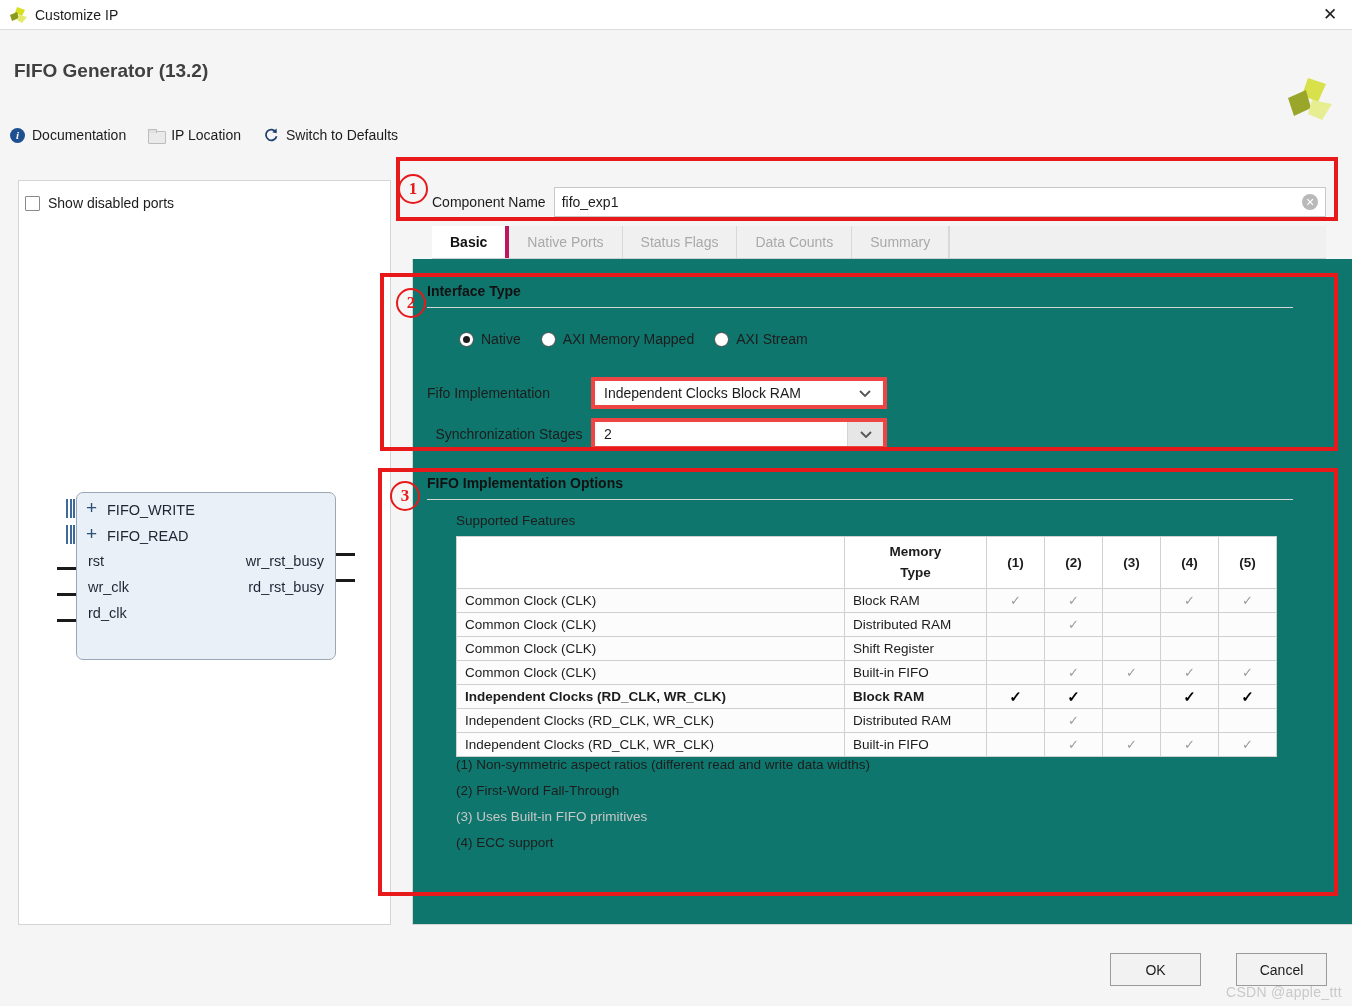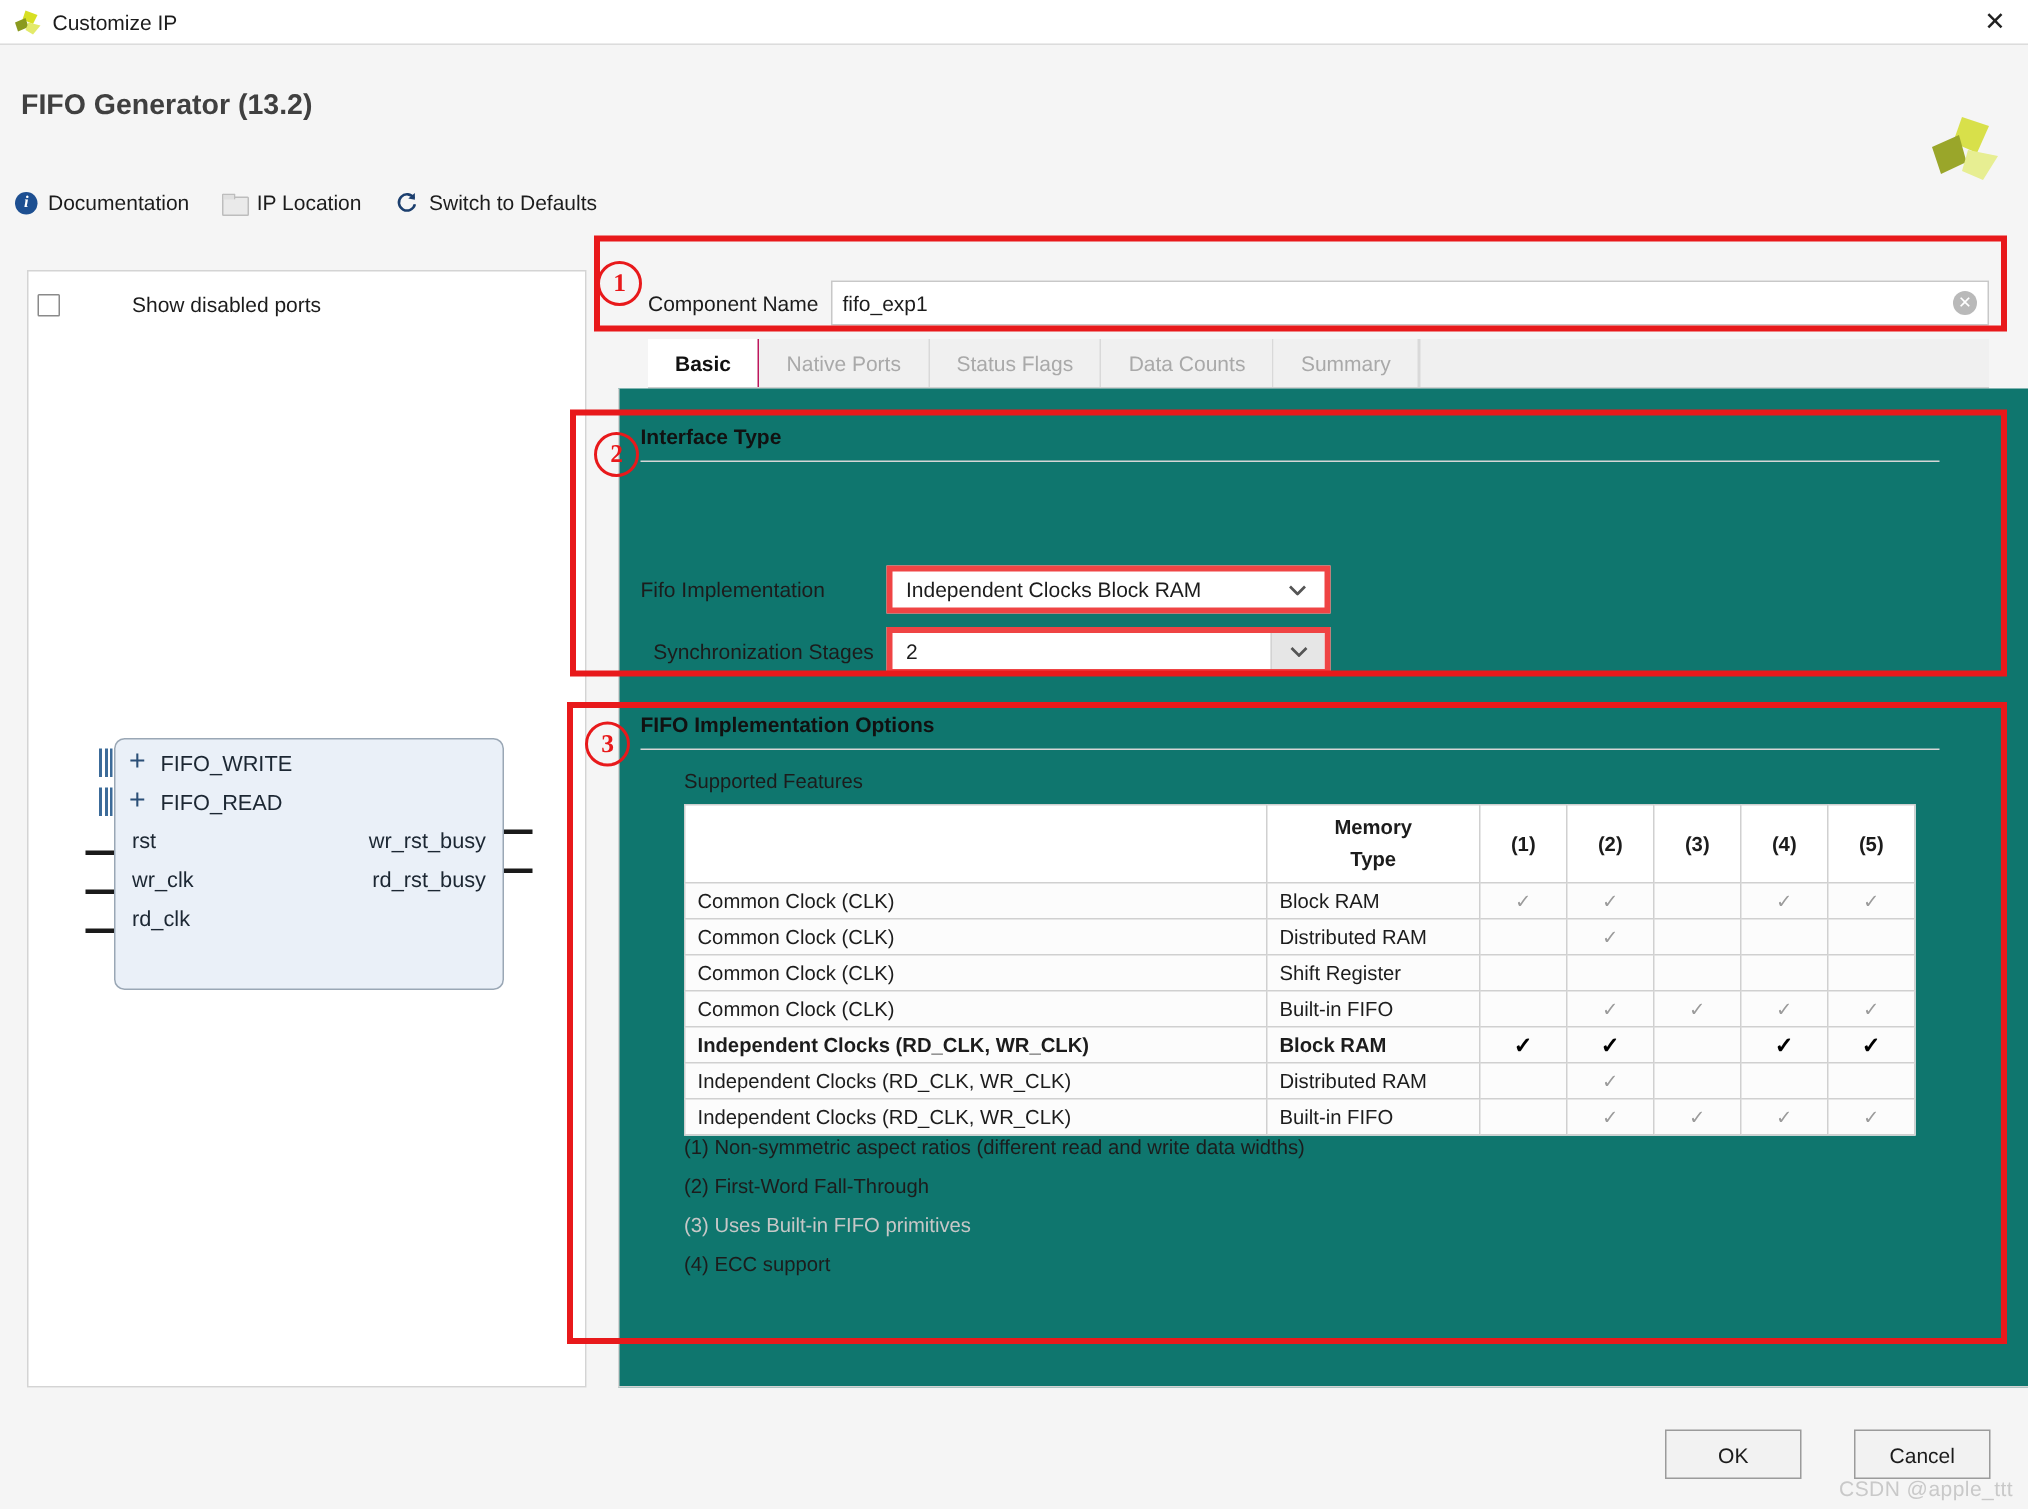--- a/index.html
+++ b/index.html
@@ -65,21 +65,21 @@
     background:#e0e0e0; border:1px solid #bdbdbd; border-bottom:none; border-radius:1px 1px 0 0;
   }
   .ico-refresh{ width:16px;height:16px; }
 
   
   .leftpanel{
     position:absolute; left:18px; top:180px; width:373px; height:745px;
     background:#ffffff; border:1px solid #d4d4d4;
   }
   .lp-check-row{
-    position:absolute; left:6px; top:14px; display:flex; align-items:center; cursor:pointer;gap:40px;
+    position:absolute; left:6px; top:14px; display:flex; align-items:center; cursor:pointer;
   }
   .cbox{
     width:15px;height:15px;border:1px solid #8a8a8a;background:#fff;border-radius:1px;
   }
   .lp-check-row .lbl{ font-size:14px; margin-left:8px; color:#1c1c1c; }
 
   
   .blk{
     position:absolute; left:57px; top:311px; width:260px; height:168px;
     background:#eaf0f8; border:1px solid #9aa7b5; border-radius:7px;
@@ -119,21 +119,21 @@
     position:absolute; left:432px; top:226px; width:894px; height:33px;
     display:flex; align-items:flex-end; border-bottom:1px solid #cfcfcf;
     background:#f0f0f0;
   }
   .tab{
     height:32px; padding:0 18px; display:flex; align-items:center;
     font-size:14px; color:#a9a9a9; background:#f0f0f0;
     border-right:1px solid #d9d9d9; cursor:pointer;
   }
   .tab.active{
-    color:#111; font-weight:bold; background:#ffffff; border-right:1px solid #be185d;
+    color:#111; font-weight:bold; background:#ffffff; border-right:4px solid #be185d;
   }
   .tab-filler{ flex:1; background:#f0f0f0; height:32px; border-left:1px solid #d9d9d9;}
 
   
   .pane{
     position:absolute; left:412px; top:259px; width:1012px; height:666px;
     background:#0f766e; border:1px solid #d4d4d4; border-top:none;
   }
 
   .sect-title{
@@ -320,20 +320,34 @@
       <span>Summary</span>
     </div>
   <div class="tab-filler"></div>
 </div>
 
 <div class="pane">
 
   <div class="sect-title" style="left:14px; top:24px;">Interface Type</div>
   <div class="sect-rule" style="left:14px; top:48px; width:866px;"></div>
 
+  <div class="radio-row" style="left:46px; top:72px;">
+    <span class="rgroup">
+      <span class="radio sel"></span>
+      <span class="lbl">Native</span>
+    </span>
+    <span class="rgroup">
+      <span class="radio"></span>
+      <span class="lbl">AXI Memory Mapped</span>
+    </span>
+    <span class="rgroup">
+      <span class="radio"></span>
+      <span class="lbl">AXI Stream</span>
+    </span>
+  </div>
 
   <div class="fld-row" style="left:14px; top:118px;justify-content:flex-end;">
     <span class="fld-label" style="width:164px;">Fifo Implementation</span>
     <span class="combo" style="width:296px;">
       <span class="val">Independent Clocks Block RAM</span>
       <span class="arrow">
         <svg class="chev" viewBox="0 0 12 7">
             <path d="M1 1 L6 6 L11 1" fill="none" stroke="#555" stroke-width="1.8"></path>
           </svg>
       </span>

